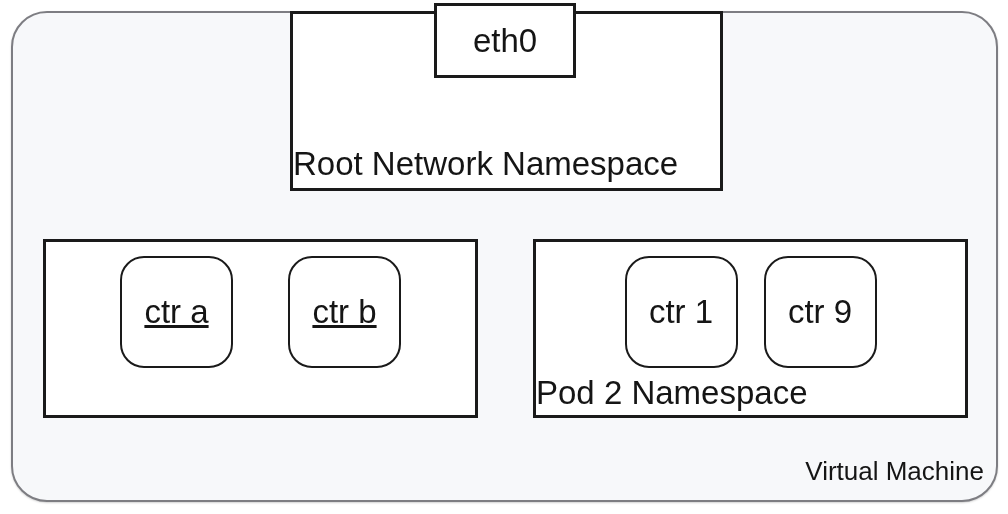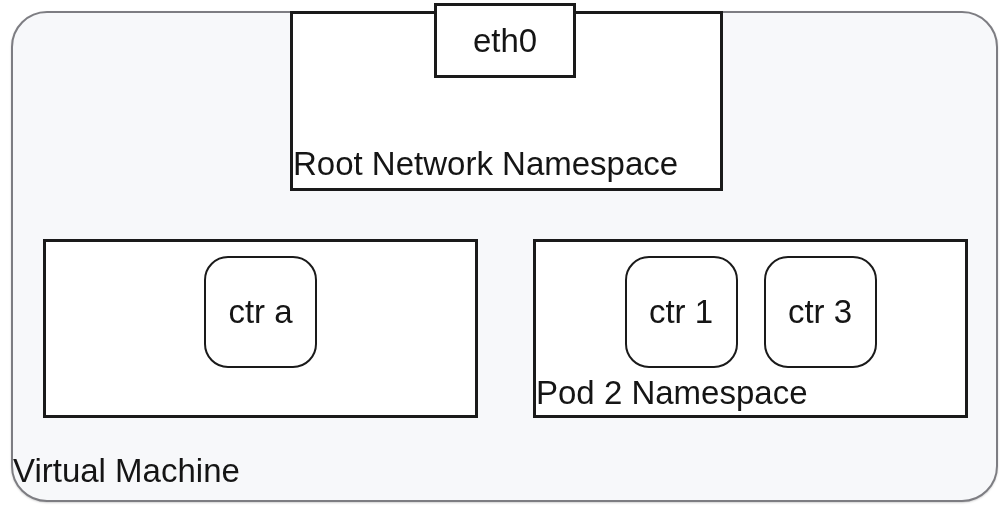--- a/index.html
+++ b/index.html
@@ -26,24 +26,24 @@
     box-sizing: border-box;
     background: #f7f8fa;
     border: 2px solid #7d7d82;
     border-radius: 36px;
     box-shadow: 0 1px 2px rgba(0,0,0,0.18);
     z-index: 1;
   }
   .vm-label {
     position: absolute;
     left: 0;
-    right: 4px;
+    right: 12px;
     bottom: 10px;
-    text-align: left;
-    font-size: 33px;
+    text-align: right;
+    font-size: 26px;
     line-height: 38px;
     white-space: nowrap;
   }
   
   .box {
     position: absolute;
     box-sizing: border-box;
     background: #ffffff;
     border: 3px solid #1a1a1a;
   }
@@ -84,21 +84,21 @@
   }
   .pod-box .box-label { bottom: 3px; }
   .ctr-row {
     position: absolute;
     left: 0;
     right: 0;
     top: 14px;
     display: flex;
     justify-content: center;
   }
-  .pod1 .ctr-row { gap: 55px; }
+  .pod1 .ctr-row { gap: 55px; text-decoration: underline; }
   .pod2 .ctr-row { gap: 26px; }
   .ctr {
     box-sizing: border-box;
     width: 113px;
     height: 112px;
     background: #ffffff;
     border: 2.5px solid #1a1a1a;
     border-radius: 24px;
     display: flex;
     align-items: center;
@@ -122,28 +122,31 @@
 
   <div class="box eth0-box">
     <span>eth0</span>
   </div>
 
   <div class="box pod-box pod1">
     <div class="ctr-row">
       <div class="ctr">
         <span>ctr a</span>
       </div>
+      <div class="ctr">
+        <span>ctr b</span>
+      </div>
     </div>
   </div>
 
   <div class="box pod-box pod2">
     <div class="ctr-row">
       <div class="ctr">
         <span>ctr 1</span>
       </div>
       <div class="ctr">
-        <span>ctr 3</span>
+        <span>ctr 9</span>
       </div>
     </div>
     <div class="box-label">Pod 2 Namespace</div>
   </div>
 
 </div>
 
 </body></html>

